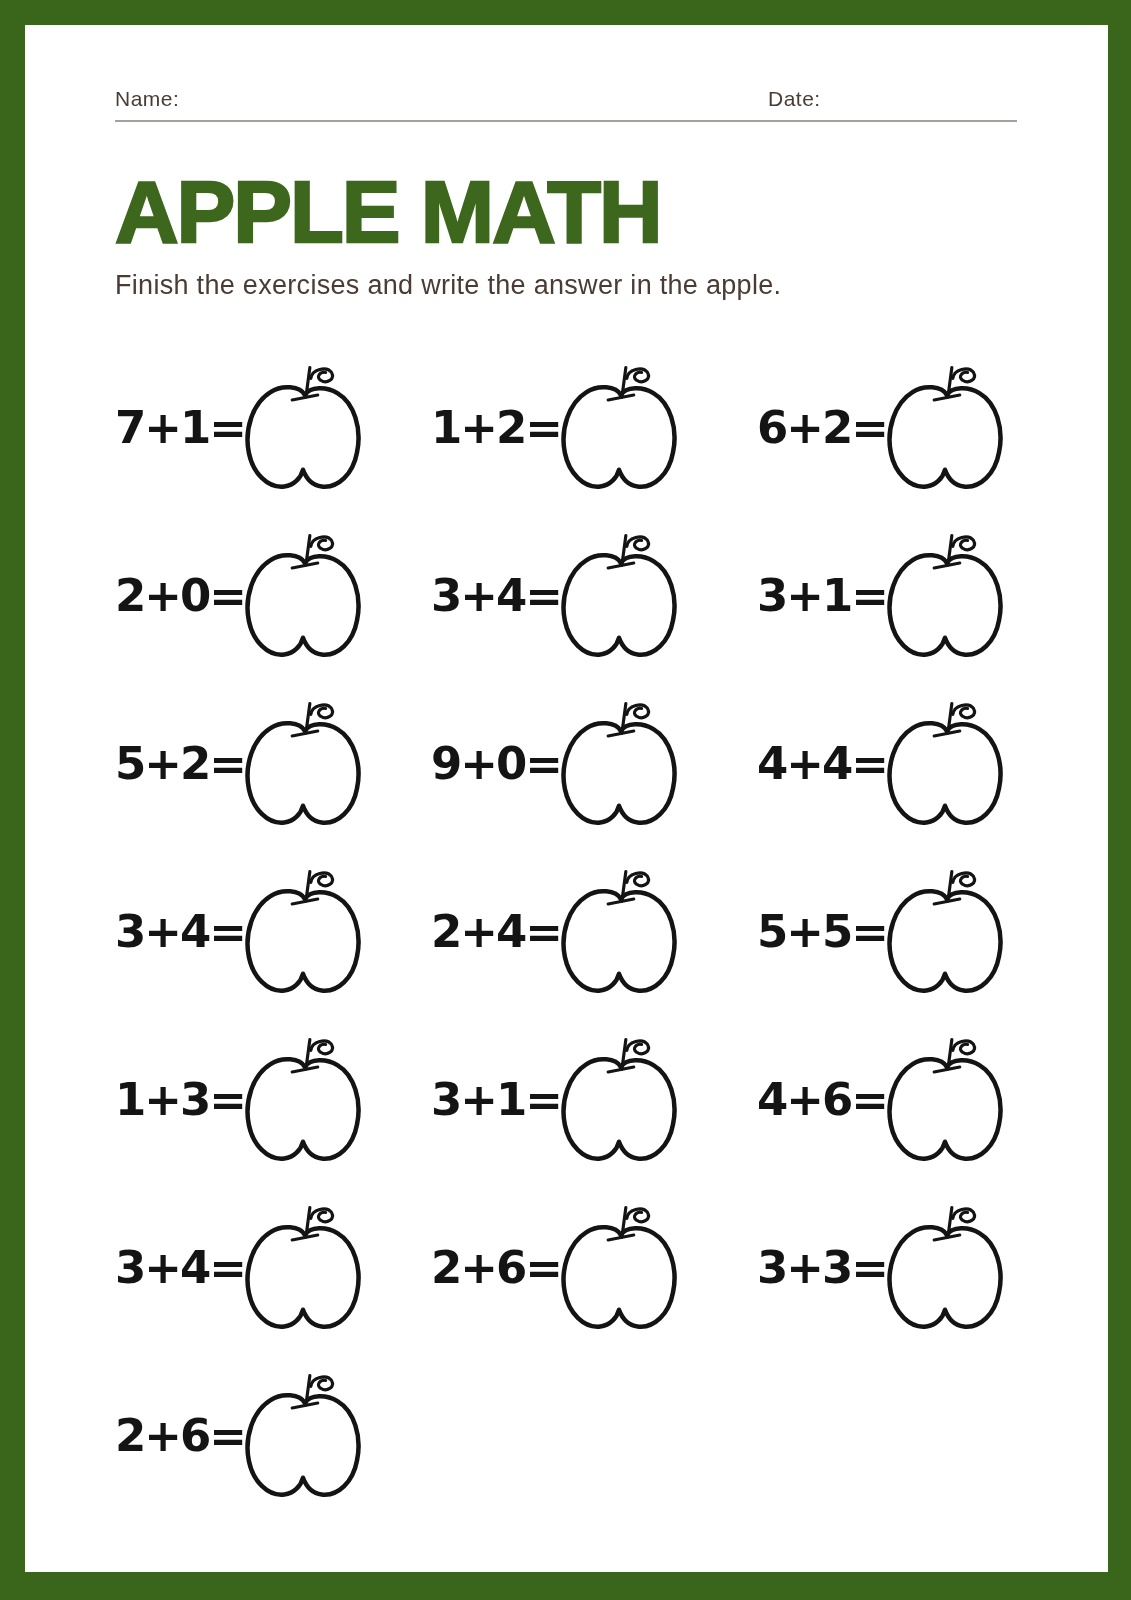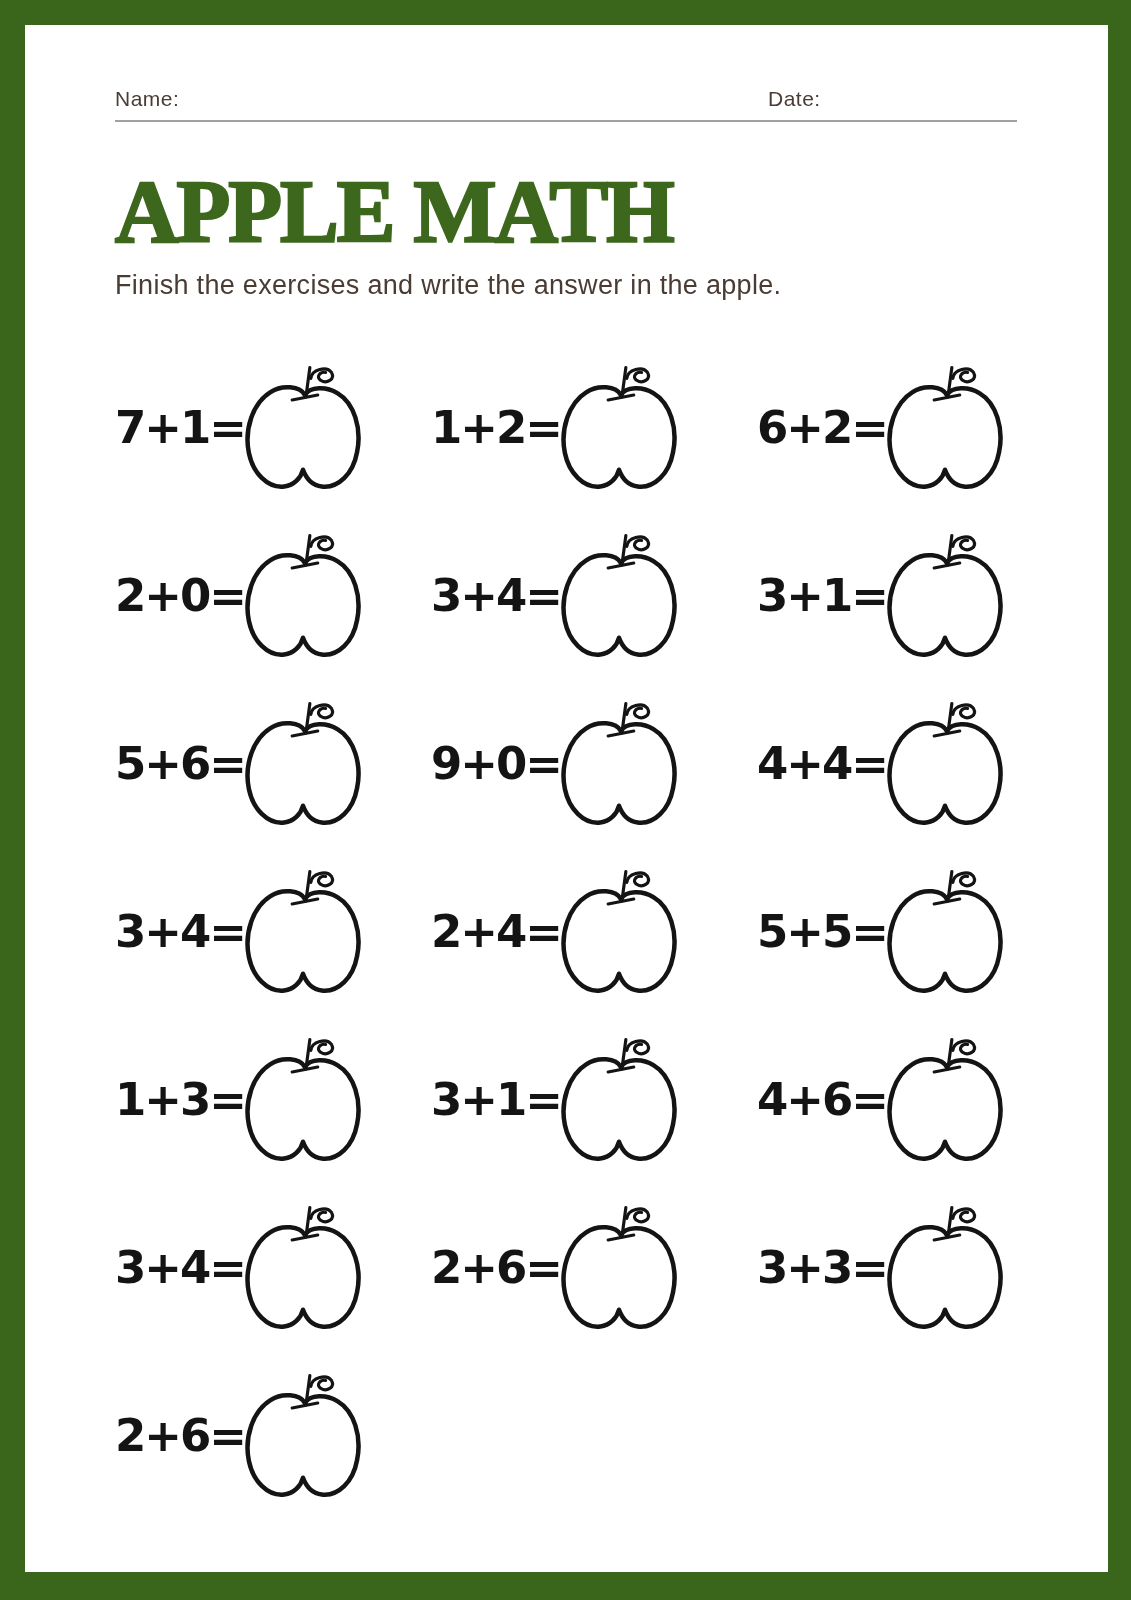--- a/index.html
+++ b/index.html
@@ -37,21 +37,21 @@
     letter-spacing:0.5px;
     color:var(--brown);
   }
   .header .date{
     position:absolute;
     left:653px;
     bottom:9px;
   }
   .title{
     margin:46px 0 0 0;
-    font-family:Liberation Serif, serif;
+    font-family:Liberation Sans, sans-serif;
     font-weight:bold;
     font-size:88px;
     line-height:1.0;
     letter-spacing:-2px;
     color:var(--title-green);
     -webkit-text-stroke:2.5px var(--title-green);
   }
   .subtitle{
     margin:14px 0 0 0;
     font-size:27px;
@@ -210,21 +210,21 @@
         C 97 126, 112 111, 116 89
         C 121 65, 113 39, 96 29
         C 85 22, 68 22, 63 31"></path>
       <path class="stroke thin" d="M 64 33 L 68 3"></path>
       <path class="stroke thin" d="M 50 36 L 76 31"></path>
       <path class="stroke thin" d="M 69 14 C 70 5, 85 1, 90 8 C 94 15, 85 20, 79 16 C 74 13, 78 7, 84 8"></path>
     </svg>
   </div>
 
   <div class="cell">
-    <span class="expr">5+6=</span>
+    <span class="expr">5+2=</span>
     <svg class="apple" viewBox="0 0 120 128" aria-hidden="true">
       <path class="stroke" d="M 63 31
         C 58 22, 40 20, 28 28
         C 10 39, 1 66, 6 90
         C 10 110, 25 126, 42 124
         C 52 123, 59 115, 61 107
         C 64 115, 70 123, 80 124
         C 97 126, 112 111, 116 89
         C 121 65, 113 39, 96 29
         C 85 22, 68 22, 63 31"></path>

